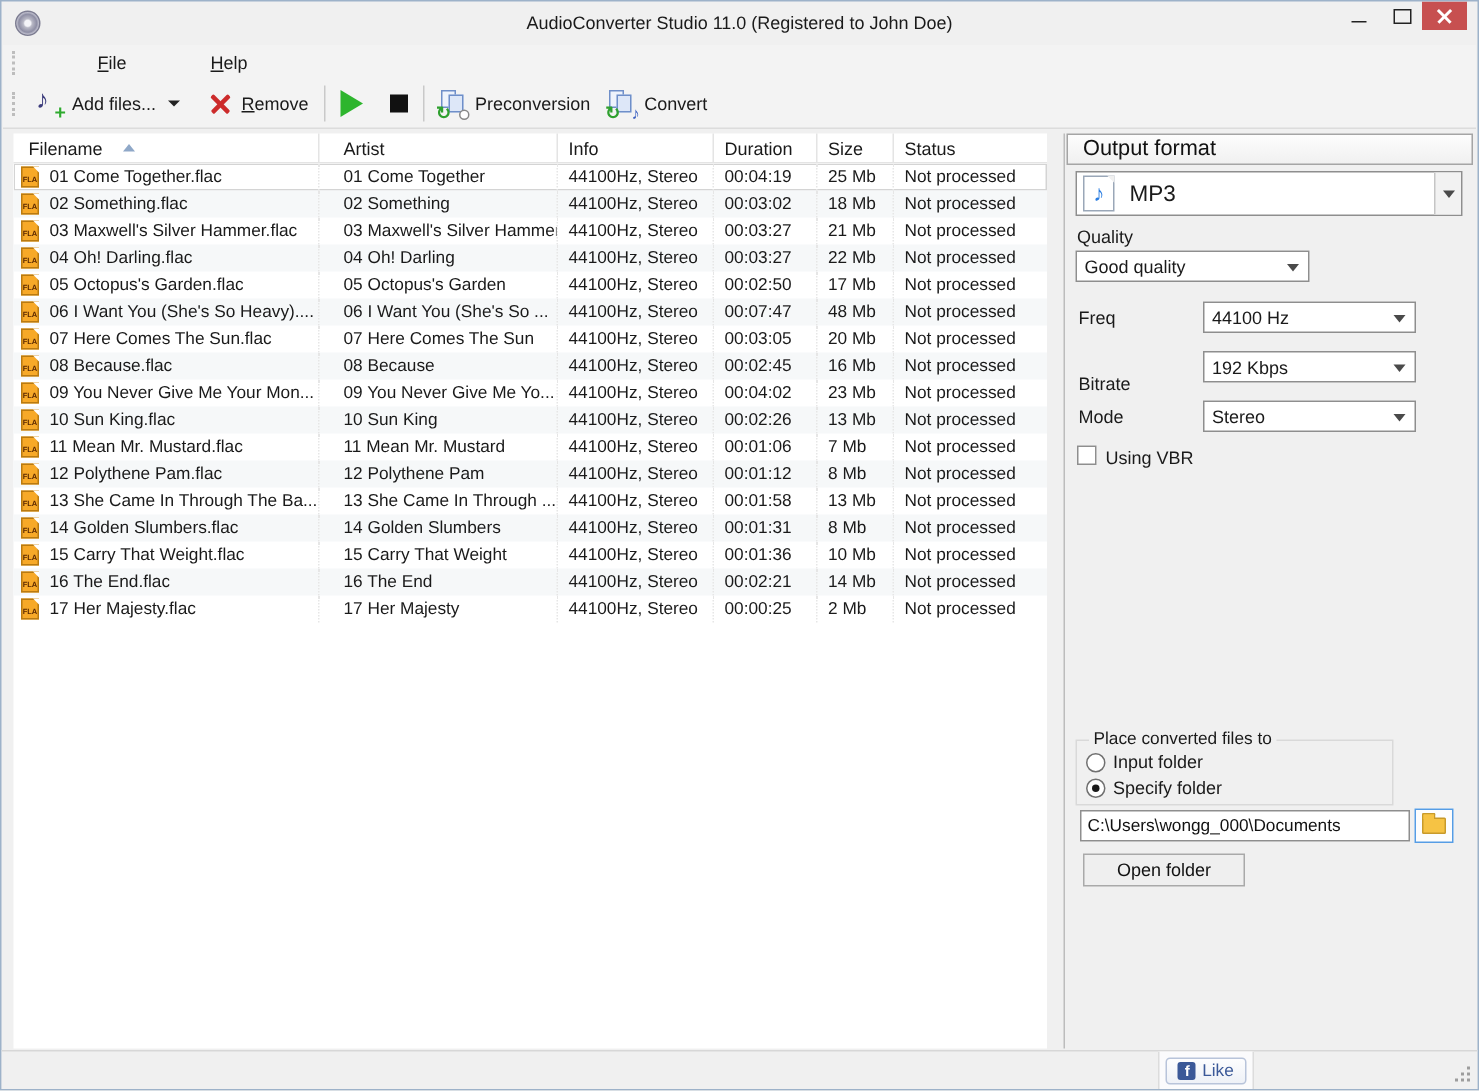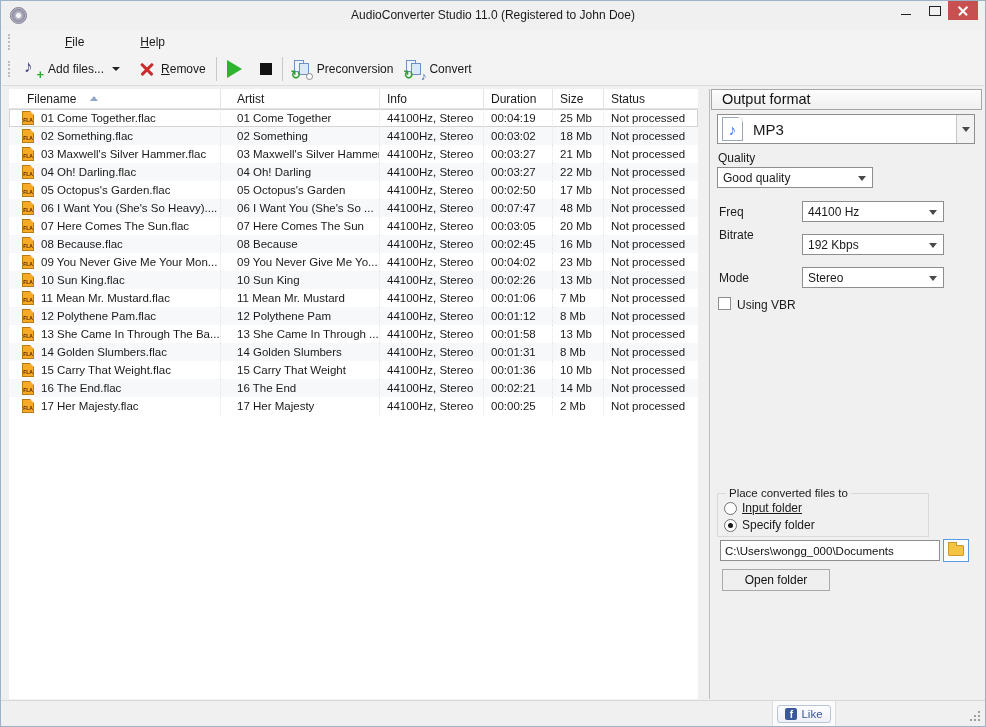--- a/index.html
+++ b/index.html
@@ -56,21 +56,21 @@
   .icon-pages .cnote { position:absolute; right:-2px; bottom:-4px; font-size:11px; color:#3a5fc0; }
 
   
   .table { position:absolute; left:8px; top:88px; width:689px; bottom:27px; background:#fff; font-size:11.5px; }
   .thead { display:flex; height:20px; border-bottom:1px solid #e4e4e4; font-size:12px; }
   .th { display:flex; align-items:center; border-right:1px solid #e4e4e4; padding-left:7px; }
   .tr { display:flex; height:18px; }
   .tr.alt { background:#f6f8f9; }
   .tr.focused { box-shadow:inset 0 0 0 1px #d4d4d4; }
   .td { display:flex; align-items:center; border-right:1px dotted #e6e6e6; padding-left:7px; overflow:hidden; white-space:nowrap; }
-  .c-filename { width:204px; padding-left:5px;margin-left:8px; }
+  .c-filename { width:204px; padding-left:5px; }
   .th.c-filename { padding-left:10px; }
   .c-artist   { width:159px; padding-left:16px; }
   .c-info     { width:104px; }
   .c-duration { width:69px;  }
   .c-size     { width:51px;  }
   .c-status   { flex:1; border-right:none; }
   .sort-arrow { width:0; height:0; border-left:4px solid transparent; border-right:4px solid transparent;
                 border-bottom:5px solid #8fa8c8; margin-left:14px; }
   .fla-icon { position:relative; flex:0 0 12px; width:12px; height:14px; margin-right:7px; background:#f7a928;
               border:1px solid #b97a10; display:flex; align-items:flex-end; justify-content:center;
@@ -105,21 +105,21 @@
   .sel-quality { left:716px; top:166px; width:156px; }
   .sel-freq    { left:801px; top:200px; width:142px; }
   .sel-bitrate { left:801px; top:233px; width:142px; }
   .sel-mode    { left:801px; top:266px; width:142px; }
 
   .checkbox { position:absolute; left:717px; top:296px; width:13px; height:13px; background:#fff; border:1px solid #8e8e8e; }
 
   .groupbox { position:absolute; left:716px; top:492px; width:212px; height:44px; border:1px solid #d9d9d9; }
   .groupbox-label { position:absolute; left:8px; top:-7px; background:#f0f0f0; padding:0 3px; font-size:11.5px; }
   .radio-row { position:absolute; left:6px; display:flex; align-items:center; gap:5px; font-size:12px; }
-  .radio-row.r1 { top:7px;text-decoration:underline; }
+  .radio-row.r1 { top:7px; }
   .radio-row.r2 { top:24px; }
   .radio { width:13px; height:13px; border-radius:50%; background:#fff; border:1px solid #707070; position:relative; }
   .radio.sel::after { content:""; position:absolute; left:3px; top:3px; width:5px; height:5px; border-radius:50%; background:#1a1a1a; }
 
   .path-input { position:absolute; left:719px; top:539px; width:220px; height:21px; border:1px solid #8e8e8e;
                 background:#fff; font-family:"Liberation Sans", sans-serif; font-size:11.5px; padding:0 4px; color:#111; }
   .browse-btn { position:absolute; left:942px; top:538px; width:26px; height:23px; background:#fdfdfd;
                 border:1px solid #569de5; display:flex; align-items:center; justify-content:center; }
   .folder-ic { position:relative; width:16px; height:11px; background:#f6c344; border:1px solid #c89a2a; border-radius:1px; }
   .folder-ic::before { content:""; position:absolute; left:-1px; top:-4px; width:7px; height:3px;
@@ -424,21 +424,21 @@
     <span>Good quality</span>
     <span class="chev"></span>
   </div>
 
   <span class="plabel" style="left:718px; top:204px;">Freq</span>
   <div class="select sel-freq">
     <span>44100 Hz</span>
     <span class="chev"></span>
   </div>
 
-  <span class="plabel" style="left:718px; top:227px;">Bitrate</span>
+  <span class="plabel" style="left:718px; top:248px;">Bitrate</span>
   <div class="select sel-bitrate">
     <span>192 Kbps</span>
     <span class="chev"></span>
   </div>
 
   <span class="plabel" style="left:718px; top:270px;">Mode</span>
   <div class="select sel-mode">
     <span>Stereo</span>
     <span class="chev"></span>
   </div>

